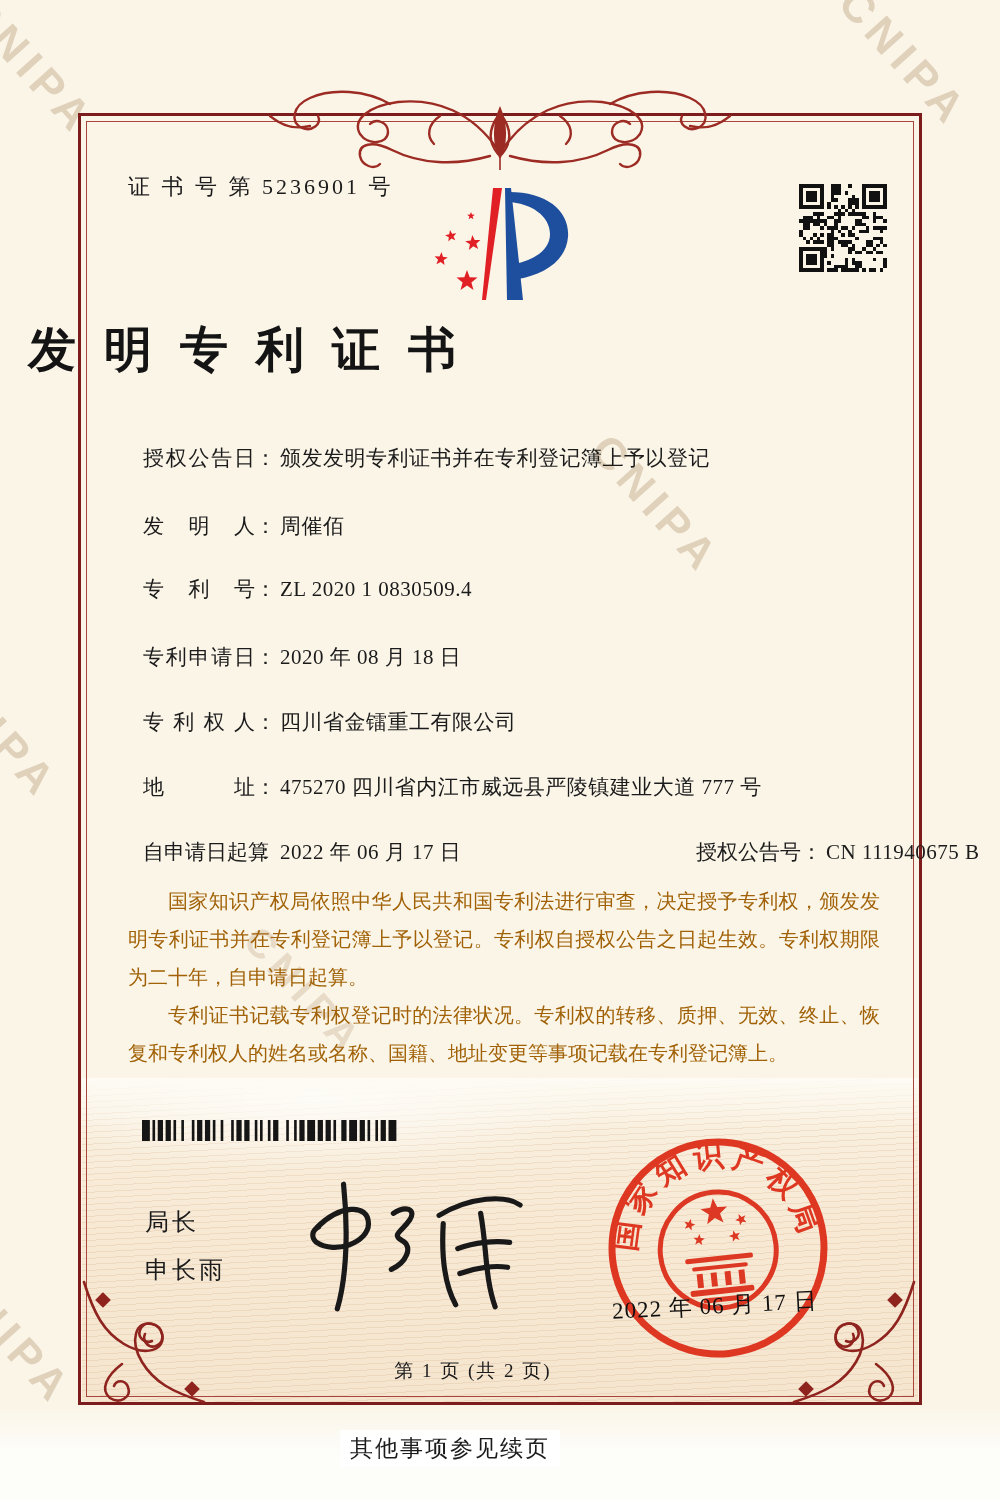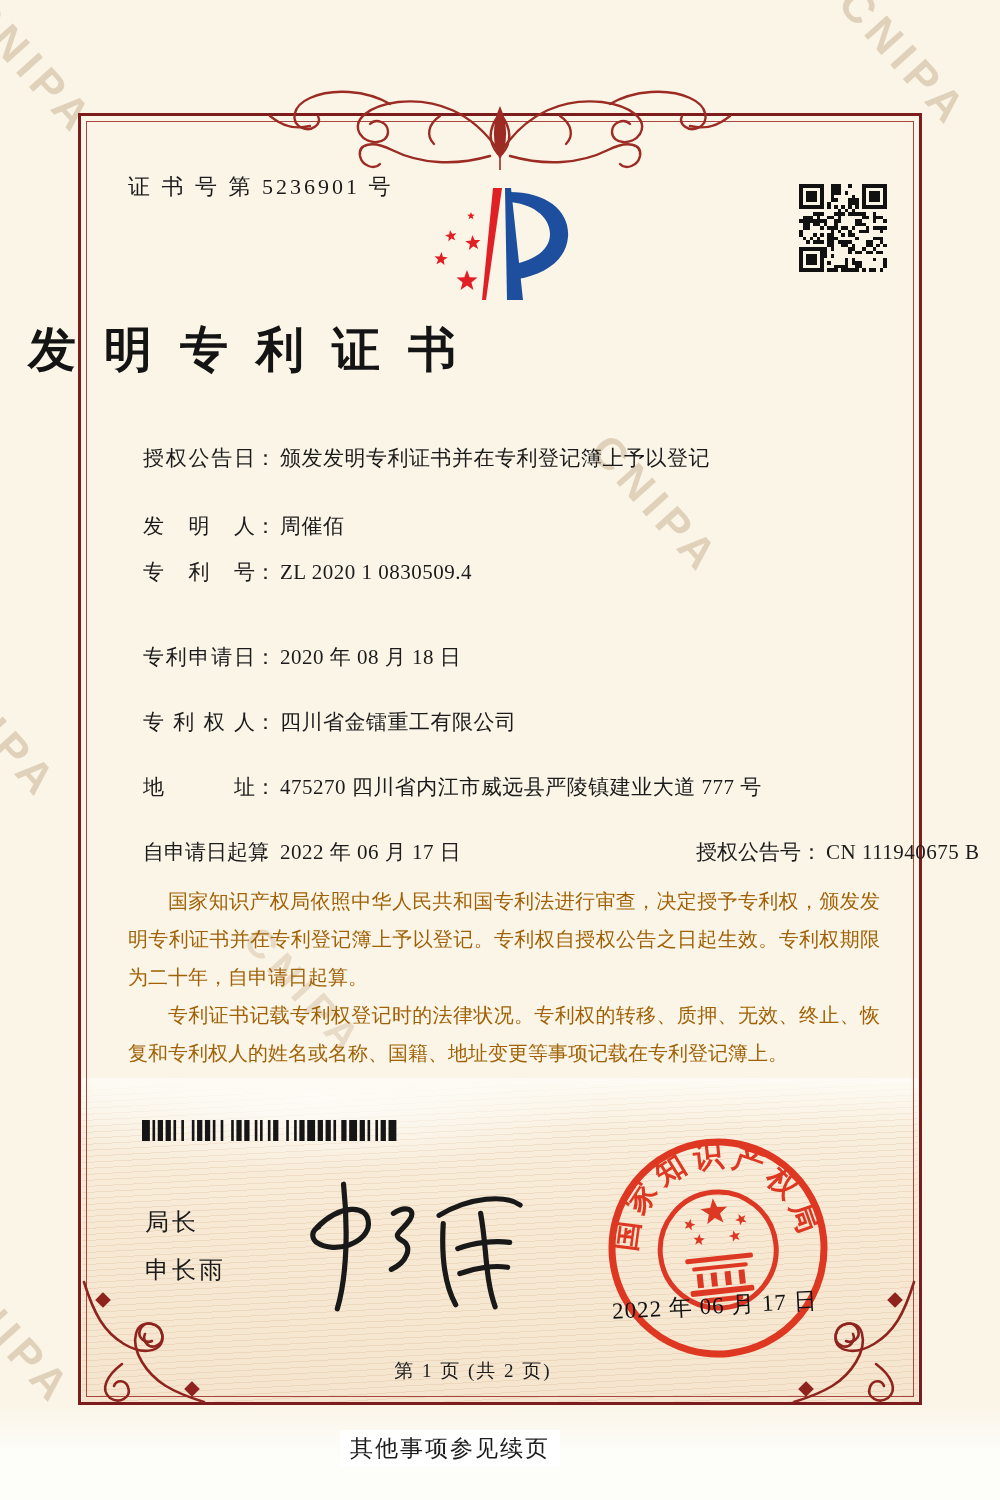--- a/index.html
+++ b/index.html
@@ -402,21 +402,21 @@
   </svg>
 
 <div class="abs title">发明专利证书</div>
 
 <div class="frow" style="top:444px;">
   <span class="flabel">授权公告日</span><span class="fcolon">：</span><span class="fval">颁发发明专利证书并在专利登记簿上予以登记</span>
 </div>
 <div class="frow" style="top:512px;">
   <span class="flabel">发明人</span><span class="fcolon">：</span><span class="fval">周催佰</span>
 </div>
-<div class="frow" style="top:558px;">
+<div class="frow" style="top:575px;">
   <span class="flabel">专利号</span><span class="fcolon">：</span><span class="fval">ZL 2020 1 0830509.4</span>
 </div>
 <div class="frow" style="top:643px;">
   <span class="flabel">专利申请日</span><span class="fcolon">：</span><span class="fval">2020 年 08 月 18 日</span>
 </div>
 <div class="frow" style="top:708px;">
   <span class="flabel">专利权人</span><span class="fcolon">：</span><span class="fval">四川省金镭重工有限公司</span>
 </div>
 <div class="frow" style="top:773px;">
   <span class="flabel">地址</span><span class="fcolon">：</span><span class="fval">475270 四川省内江市威远县严陵镇建业大道 777 号</span>

